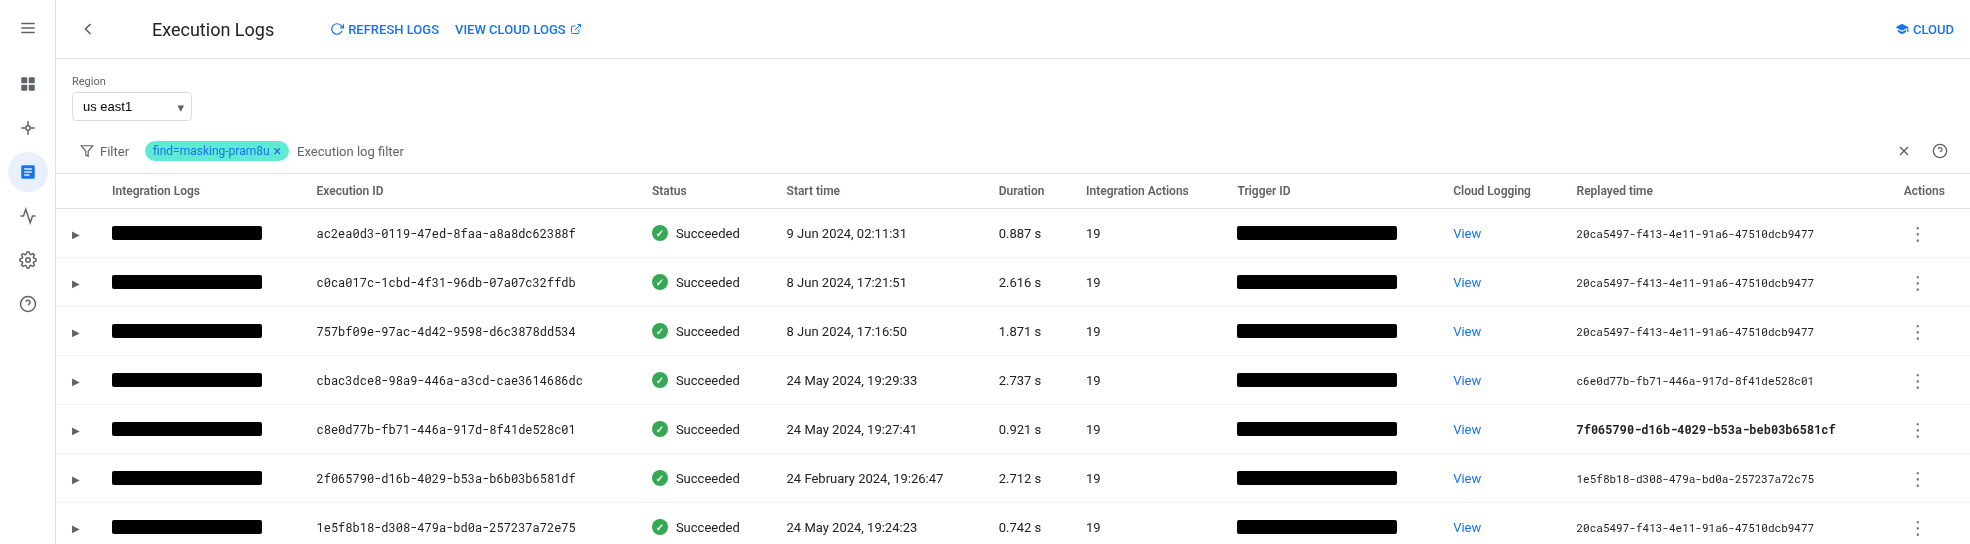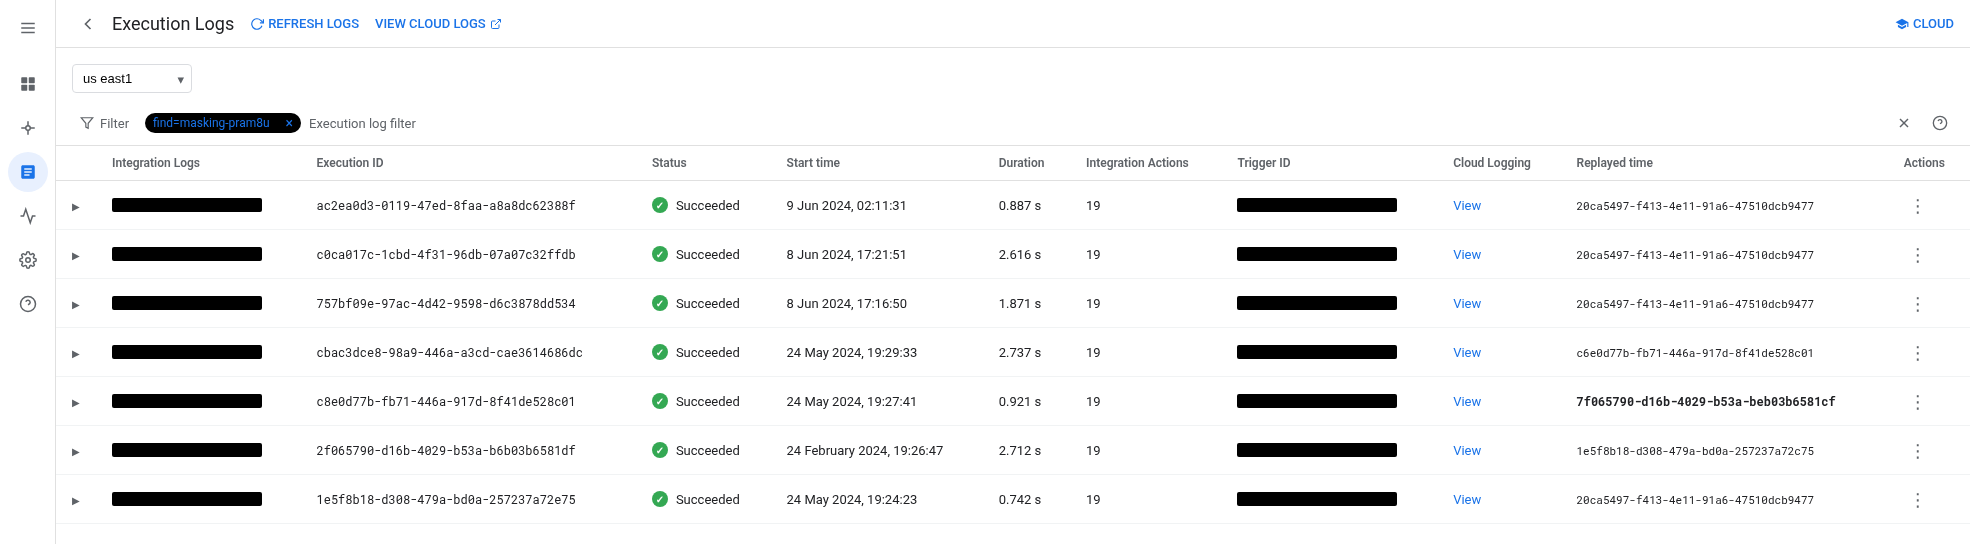--- a/index.html
+++ b/index.html
@@ -1,37 +1,37 @@
 <!DOCTYPE html>
 <html><head>
   <meta charset="utf-8">
   <style>
     * { box-sizing: border-box; margin: 0; padding: 0; }
     body { font-family: 'Google Sans', Roboto, Arial, sans-serif; font-size: 13px; color: #202124; background: #fff; overflow-x: hidden; }
     
     
-    .header { display: flex; align-items: center; padding: 8px 16px; border-bottom: 1px solid #e0e0e0; height: 48px; }
+    .header { display: flex; align-items: center; padding: 8px 16px; border-bottom: 1px solid #e0e0e0; height: 59px; gap: 40px; }
     .back-btn { width: 32px; height: 32px; display: flex; align-items: center; justify-content: center; cursor: pointer; border-radius: 50%; }
     .page-title { font-size: 18px; font-weight: 400; color: #202124; margin-left: 8px; margin-right: 16px; }
     .header-actions { display: flex; align-items: center; gap: 16px; }
     .header-link { color: #1a73e8; font-size: 13px; font-weight: 500; text-decoration: none; display: flex; align-items: center; gap: 4px; cursor: pointer; }
     .header-spacer { flex: 1; }
     .learn-btn { color: #1a73e8; font-size: 13px; font-weight: 500; display: flex; align-items: center; gap: 4px; cursor: pointer; }
 
     
     .region-section { padding: 16px 16px 8px 16px; }
     .region-label { font-size: 11px; color: #5f6368; margin-bottom: 4px; }
     .region-select-wrap { position: relative; display: inline-block; }
     .region-select { appearance: none; border: 1px solid #dadce0; border-radius: 4px; padding: 6px 28px 6px 10px; font-size: 13px; background: #fff; cursor: pointer; min-width: 120px; }
     .select-arrow { position: absolute; right: 8px; top: 50%; transform: translateY(-50%); pointer-events: none; color: #5f6368; }
 
     
     .filter-bar { display: flex; align-items: center; padding: 8px 16px; border-bottom: 1px solid #e0e0e0; gap: 8px; }
     .filter-icon-btn { display: flex; align-items: center; gap: 6px; font-size: 13px; color: #5f6368; cursor: pointer; padding: 4px 8px; border-radius: 4px; }
-    .filter-chip { display: flex; align-items: center; gap: 16px; background: #000000; color: #1a73e8; font-size: 12px; padding: 3px 8px; border-radius: 12px; }
+    .filter-chip { display: flex; align-items: center; gap: 4px; background: #5eead4; color: #1a73e8; font-size: 12px; padding: 3px 8px; border-radius: 12px; }
     .filter-chip .chip-close { cursor: pointer; font-size: 14px; line-height: 1; }
     .filter-text-chip { font-size: 13px; color: #5f6368; }
     .filter-bar-spacer { flex: 1; }
     .filter-bar-actions { display: flex; align-items: center; gap: 8px; }
     .icon-btn-sm { width: 28px; height: 28px; display: flex; align-items: center; justify-content: center; cursor: pointer; border-radius: 50%; color: #5f6368; }
 
     
     .table-wrap { overflow-x: auto; }
     table { width: 100%; border-collapse: collapse; }
     thead tr { border-bottom: 1px solid #e0e0e0; }
@@ -144,20 +144,21 @@
         <svg width="14" height="14" viewBox="0 0 24 24" fill="#1a73e8">
             <path d="M12 3L1 9l11 6 9-4.91V17h2V9L12 3zM5 13.18v4L12 21l7-3.82v-4L12 17l-7-3.82z"></path>
           </svg>
         <span>CLOUD</span>
       </div>
     </div>
 
     <div class="content-body">
 
       <div class="region-section">
+        <div class="region-label">Region</div>
         <div class="region-select-wrap">
           <select class="region-select">
             <option>us east1</option>
             <option>us-central1</option>
             <option>us-west1</option>
             <option>europe-west1</option>
           </select>
           <span class="select-arrow">▾</span>
         </div>
       </div>

